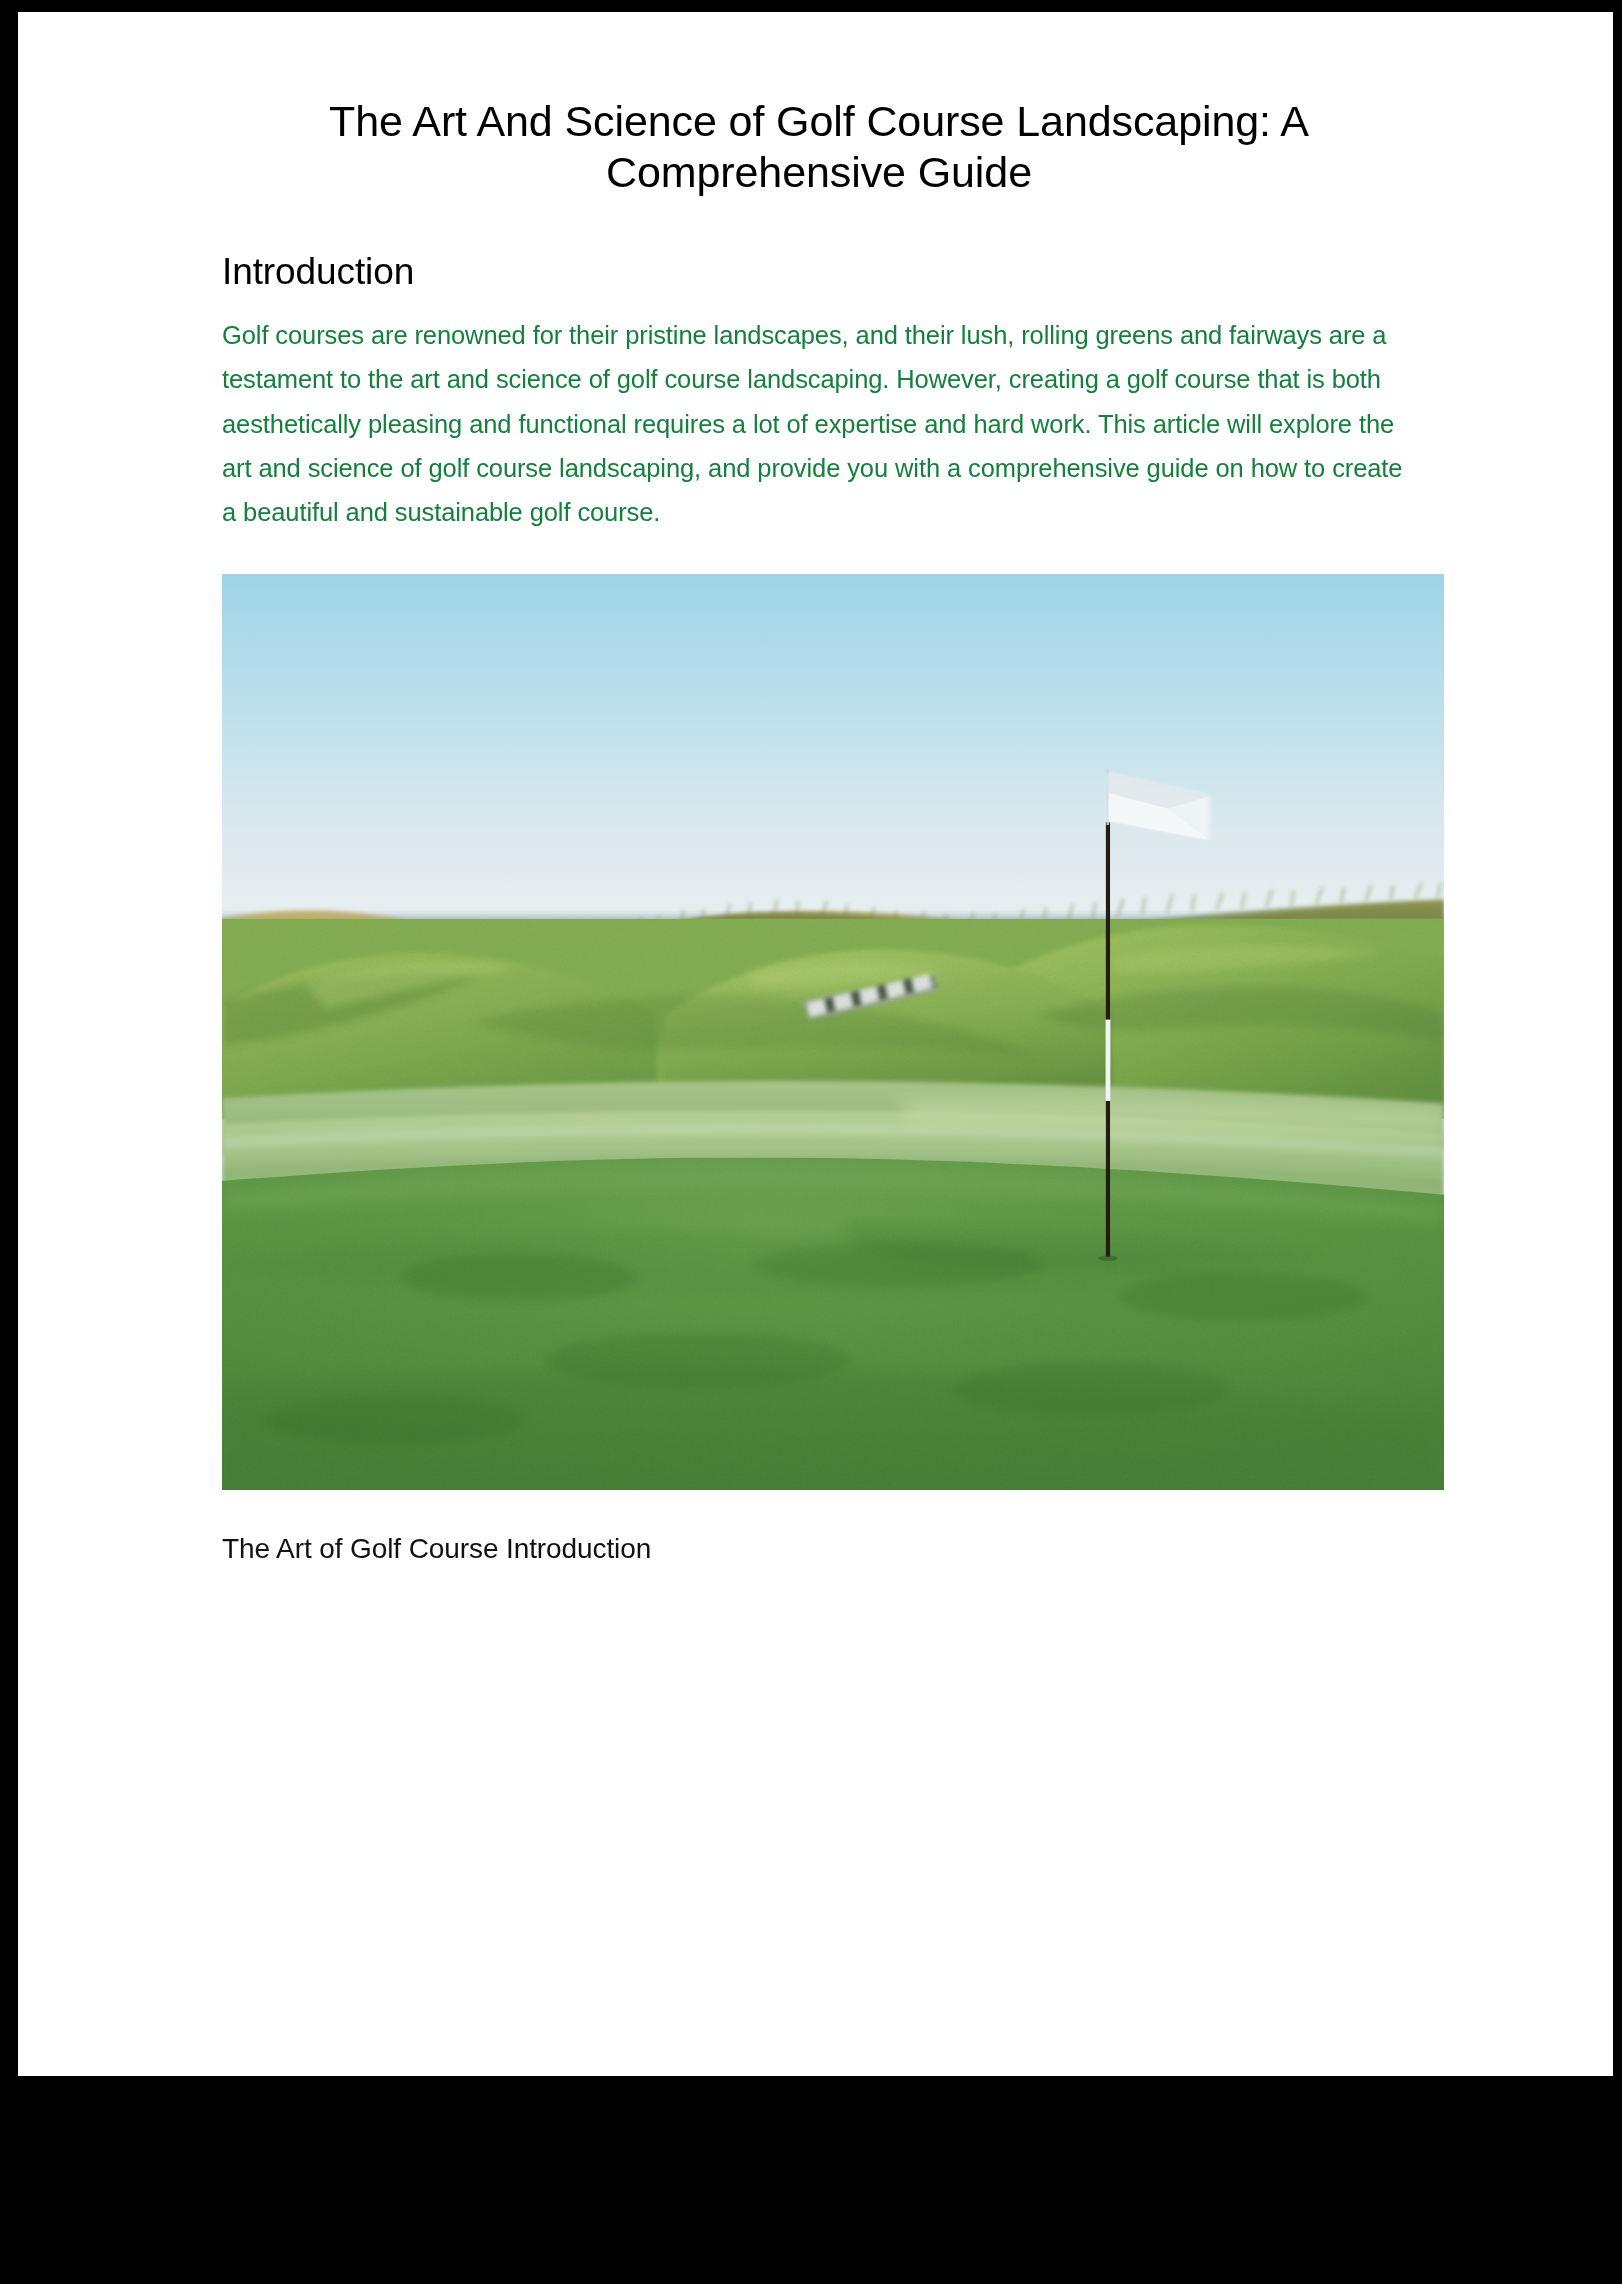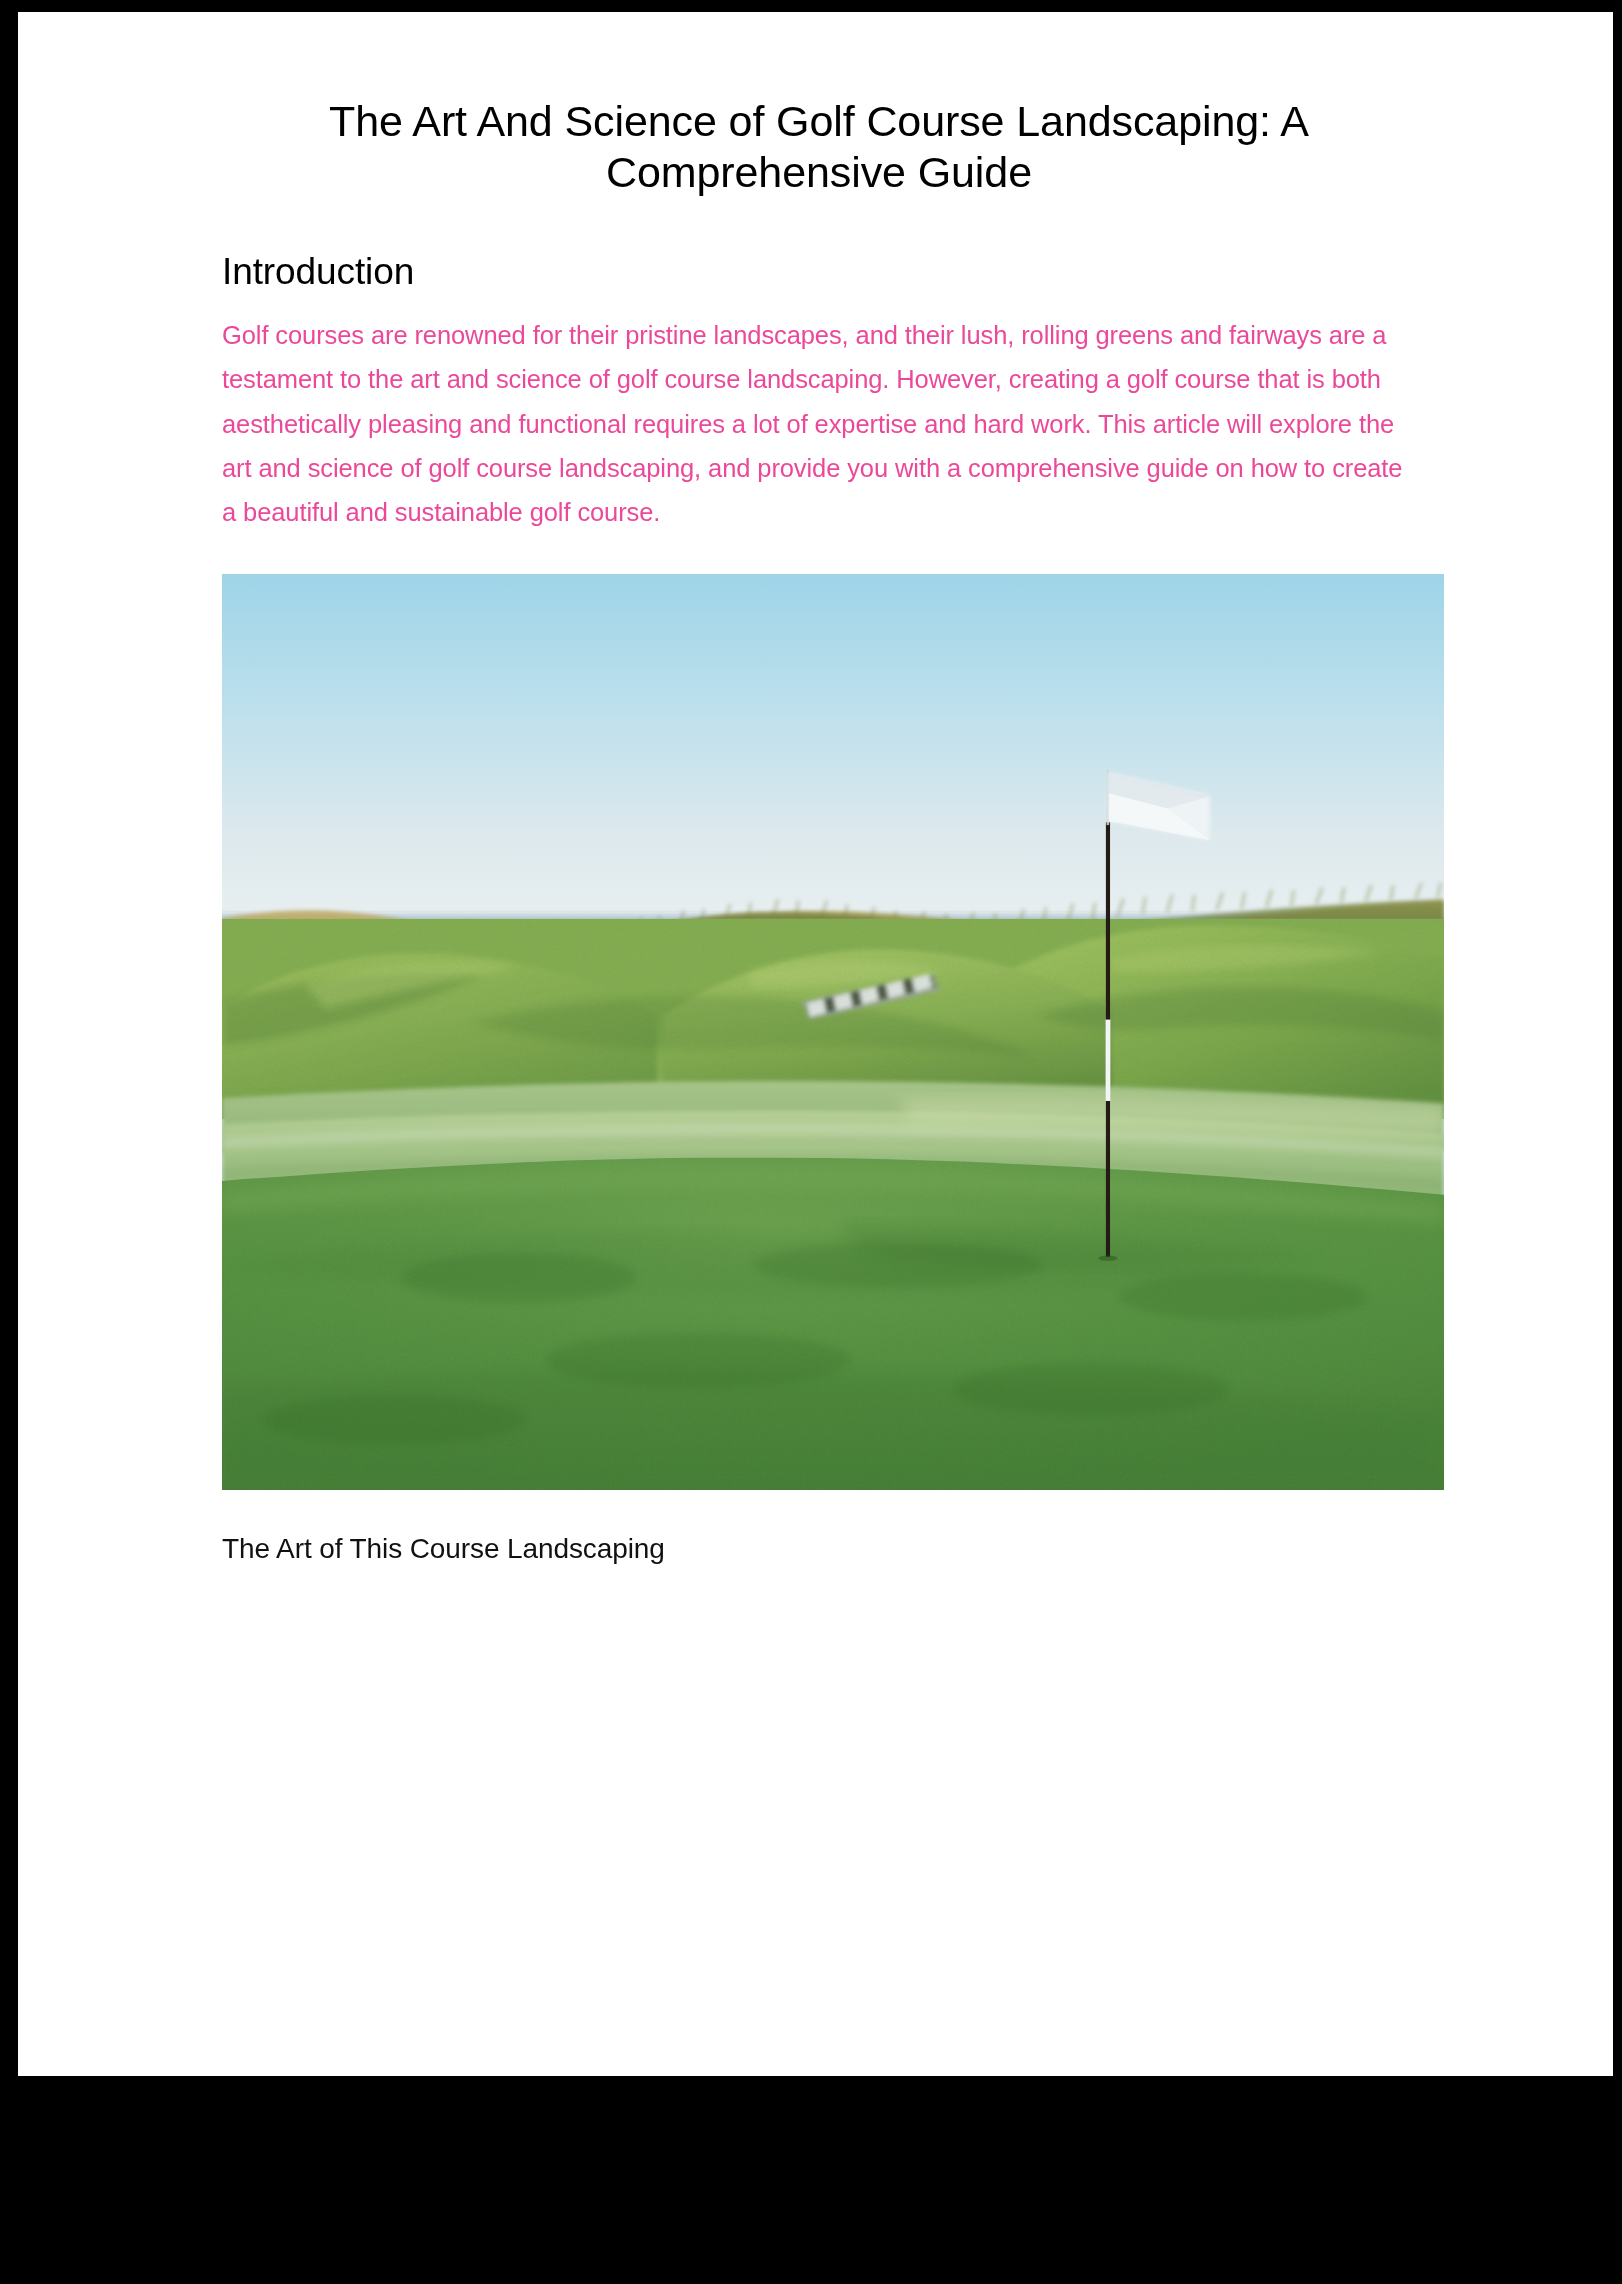--- a/index.html
+++ b/index.html
@@ -58,21 +58,21 @@
 
   
   .body-par {
     margin: 0;
     padding-top: 19.3px;
     padding-left: 14px;
     width: 1200px;
     font-size: 25.5px;
     font-weight: 400;
     line-height: 1.74;
-    color: #ec4899;
+    color: #15803d;
     letter-spacing: -0.1px;
   }
 
   
   .figure {
     margin: 0;
     padding-top: 39px;
     padding-left: 14px;
   }
   .figure-frame {
@@ -341,18 +341,18 @@
               <path d="M1285,318 L1370,340 L1432,386 L1285,358 Z" fill="#f6f9fa" opacity="0.75"></path>
 
               <ellipse cx="1284" cy="992" rx="14" ry="4" fill="#2c5421" opacity="0.5"></ellipse>
             </g>
 
             <rect x="0" y="0" width="1771" height="1328" fill="none"></rect>
           </g>
         </svg>
       </div>
 
-      <figcaption class="figure-caption">The Art of This Course Landscaping</figcaption>
+      <figcaption class="figure-caption">The Art of Golf Course Introduction</figcaption>
     </figure>
 
   </div>
 </div>
 
 
 </body></html>

